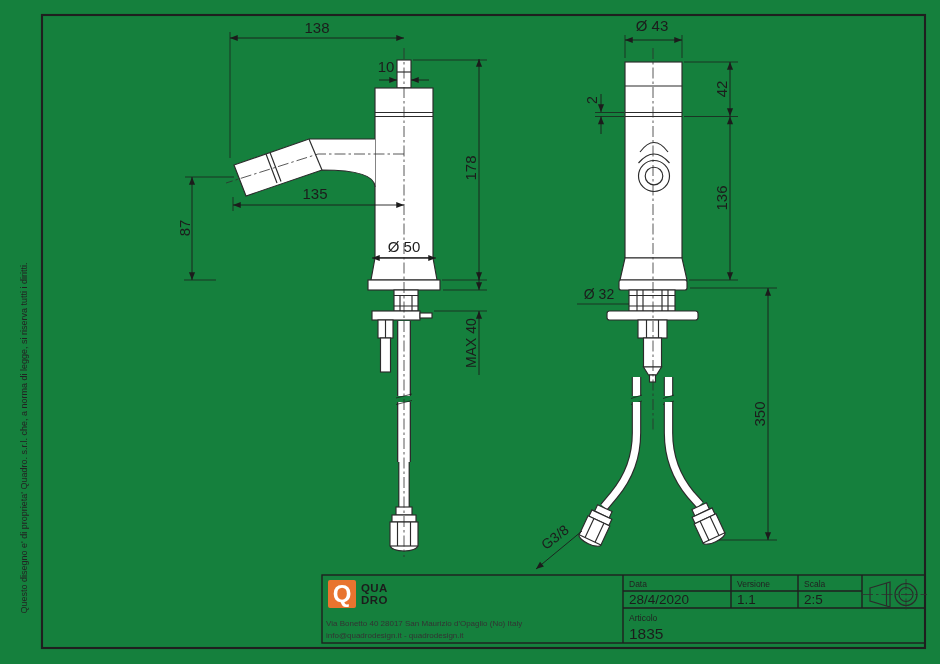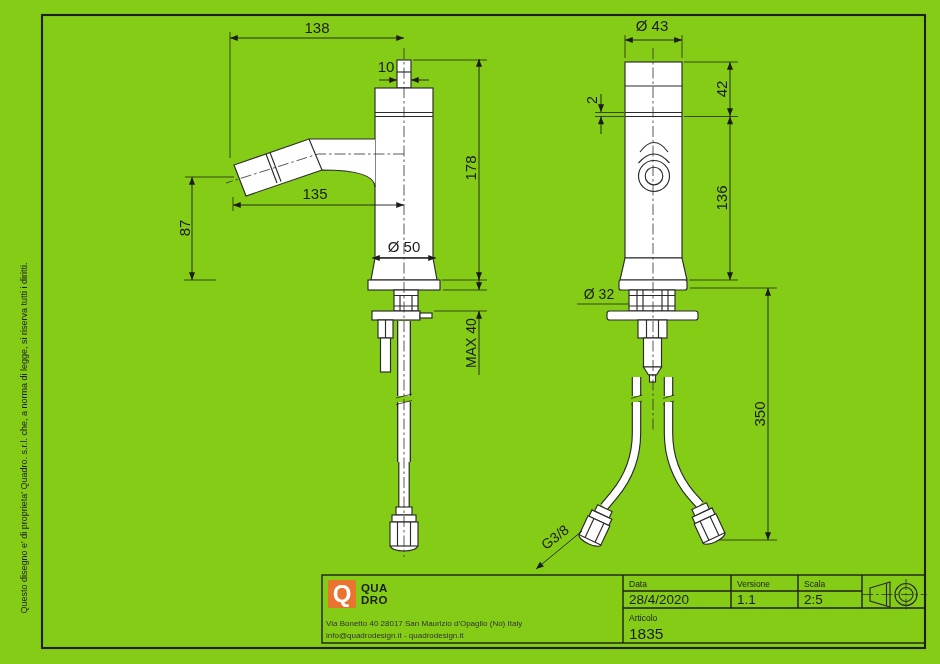--- a/index.html
+++ b/index.html
@@ -1,16 +1,16 @@
 <!DOCTYPE html>
 <html><head>
 <meta charset="utf-8">
 <style>
   html,body{margin:0;padding:0;background:#fff;}
-  .page{position:relative;width:940px;height:664px;background:#84cc16;overflow:hidden;}
+  .page{position:relative;width:940px;height:664px;background:#15803d;overflow:hidden;}
   svg{position:absolute;left:0;top:0;}
   svg text{font-family:"Liberation Sans","DejaVu Sans",sans-serif;fill:#1c1c1c;}
   .s{stroke:#2b2b2b;stroke-width:1.15;fill:none;stroke-linejoin:miter;stroke-linecap:butt;}
   .sf{stroke:#2b2b2b;stroke-width:1.15;fill:#ffffff;stroke-linejoin:miter;}
   .dim{stroke:#1c1c1c;stroke-width:0.9;fill:none;}
   .ext{stroke:#1c1c1c;stroke-width:0.75;fill:none;}
   .cl{stroke:#2e2e2e;stroke-width:0.8;fill:none;stroke-dasharray:11 3 2.5 3;}
   .bk{stroke:#2b2b2b;fill:none;}
   .wh{stroke:#ffffff;fill:none;}
   .tb{stroke:#1f1f1f;stroke-width:1.4;fill:none;}

